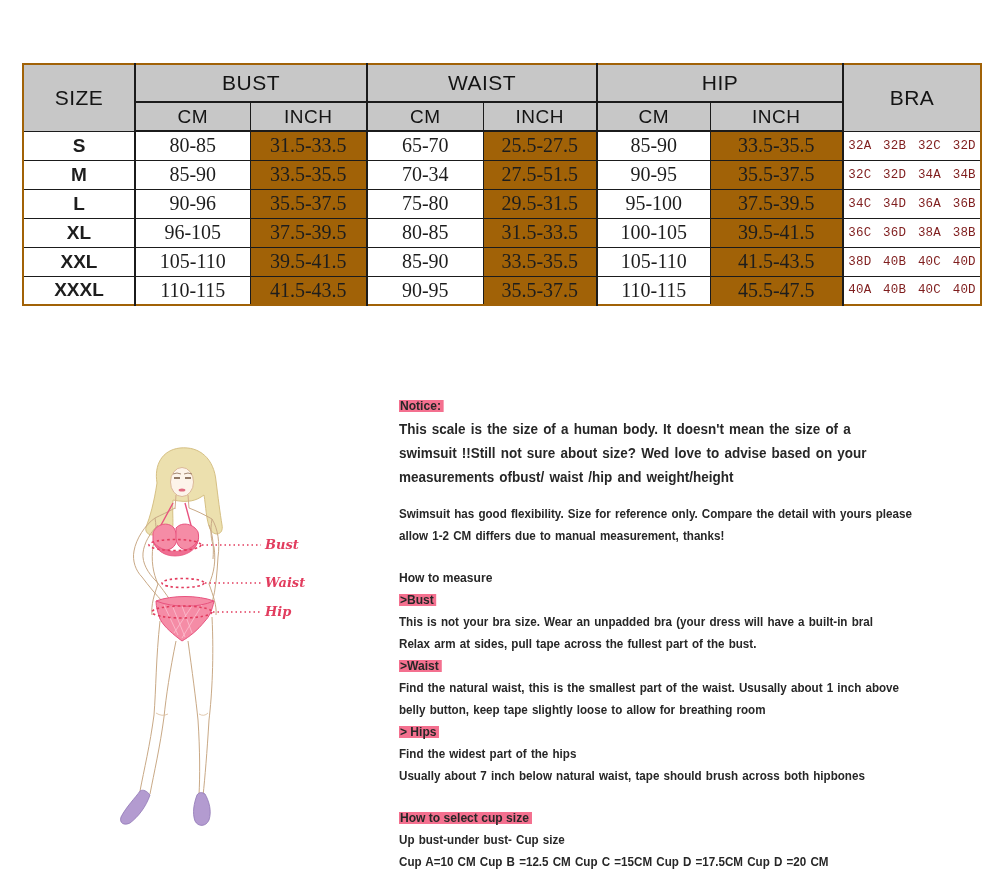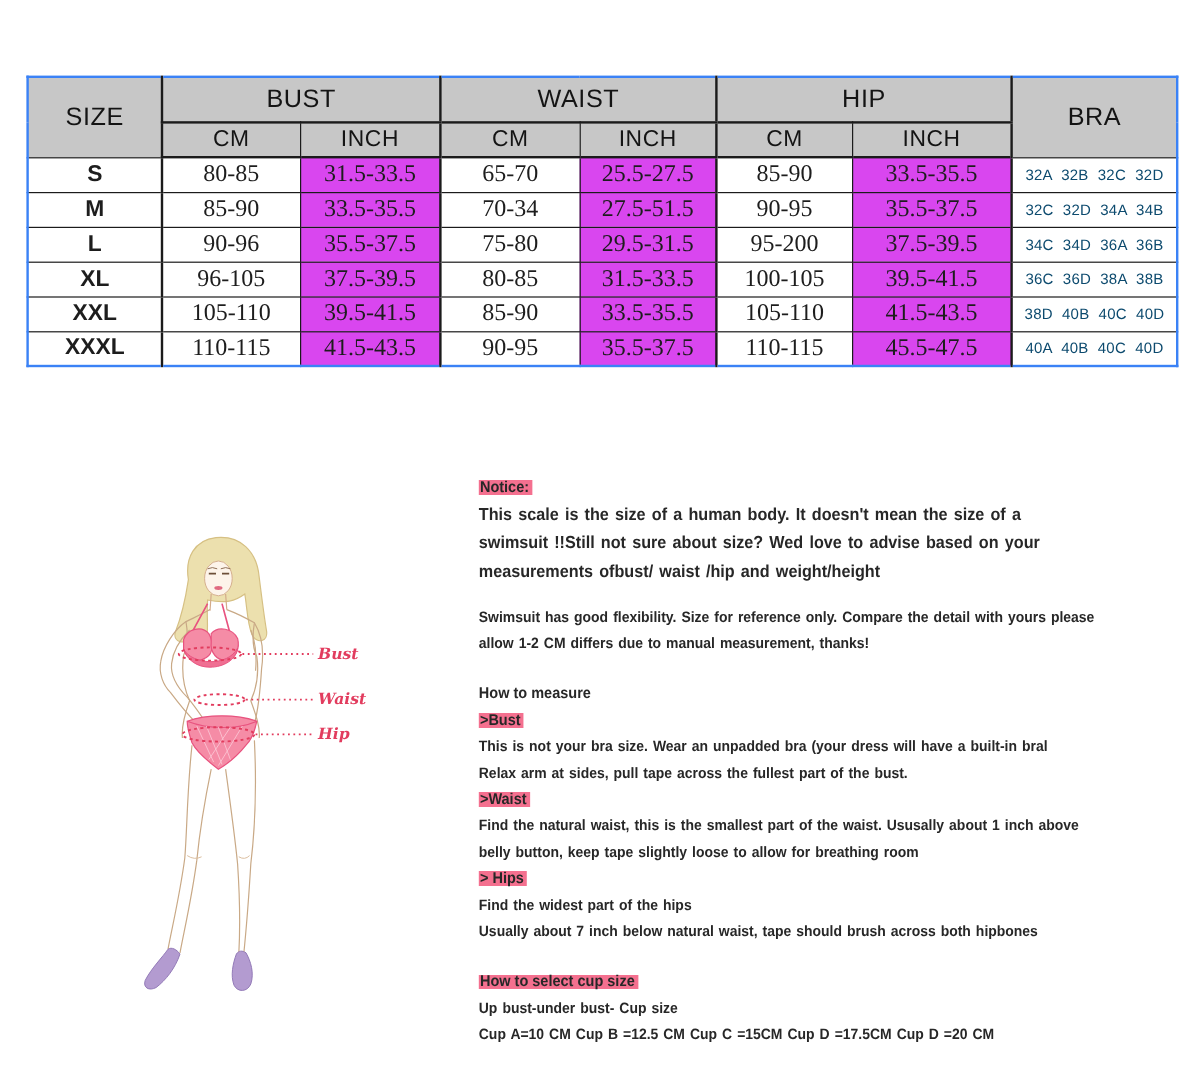--- a/index.html
+++ b/index.html
@@ -5,38 +5,38 @@
   html,body{margin:0;padding:0;}
   body{
     width:1000px;height:895px;position:relative;background:#ffffff;
     font-family:"Liberation Sans","DejaVu Sans",sans-serif;color:#262626;overflow:hidden;
   }
 
   
   .size-table{
     position:absolute;left:22px;top:63px;width:958px;
     border-collapse:collapse;table-layout:fixed;text-align:center;
-    border:2px solid #3b82f6;
+    border:2px solid #a16207;
   }
   .size-table th,.size-table td{border:1px solid #1b1b1b;padding:0;}
   .size-table th{background:#c7c7c7;font-weight:normal;font-size:21px;letter-spacing:.5px;color:#141414;}
   .size-table thead tr.r1 th{height:36px;}
   .size-table thead tr.r2 th{height:27px;font-size:19px;text-align:center;}
   .size-table thead tr.r2 th{border-bottom-width:2px;}
   .size-table th.span2{border-bottom-width:2px;}
   .size-table .thickL{border-left-width:2px;}
   .size-table tbody tr{height:29px;}
   .size-table tbody td{
     font-family:"Liberation Serif","DejaVu Serif",serif;font-size:20px;color:#1d1d1d;
   }
   .size-table td.sizecell{font-family:"Liberation Sans","DejaVu Sans",sans-serif;font-size:19px;font-weight:bold;}
-  .size-table td.inch{background:#d946ef;}
+  .size-table td.inch{background:#a16207;}
   .size-table td.bra{
-    font-family:Liberation Sans, sans-serif;font-size:12.5px;
-    word-spacing:4px;letter-spacing:.2px;color:#0c4a6e;
+    font-family:Liberation Mono, monospace;font-size:12.5px;
+    word-spacing:4px;letter-spacing:.2px;color:#7f1d1d;
   }
 
   
   .copy{position:absolute;left:399px;top:395px;width:590px;font-weight:bold;color:#272727;}
   .tx{white-space:nowrap;transform:scaleX(.93);transform-origin:0 50%;}
   .line{font-size:12.5px;line-height:22px;word-spacing:1px;}
   .lead-line{font-size:14.5px;line-height:24px;word-spacing:1.5px;}
   .h-line{font-size:13px;line-height:22px;}
   .mark{background:linear-gradient(180deg,rgba(0,0,0,0) 14%,#f4708f 14%,#f4708f 96%,rgba(0,0,0,0) 96%);padding:0 3px 0 1px;}
   .gap14{margin-top:14px;}
@@ -99,21 +99,21 @@
         <td class="thickL">90-95</td>
         <td class="inch">35.5-37.5</td>
         <td class="thickL bra">32C 32D 34A 34B</td>
       </tr>
       <tr>
         <td class="sizecell">L</td>
         <td class="thickL">90-96</td>
         <td class="inch">35.5-37.5</td>
         <td class="thickL">75-80</td>
         <td class="inch">29.5-31.5</td>
-        <td class="thickL">95-200</td>
+        <td class="thickL">95-100</td>
         <td class="inch">37.5-39.5</td>
         <td class="thickL bra">34C 34D 36A 36B</td>
       </tr>
       <tr>
         <td class="sizecell">XL</td>
         <td class="thickL">96-105</td>
         <td class="inch">37.5-39.5</td>
         <td class="thickL">80-85</td>
         <td class="inch">31.5-33.5</td>
         <td class="thickL">100-105</td>

